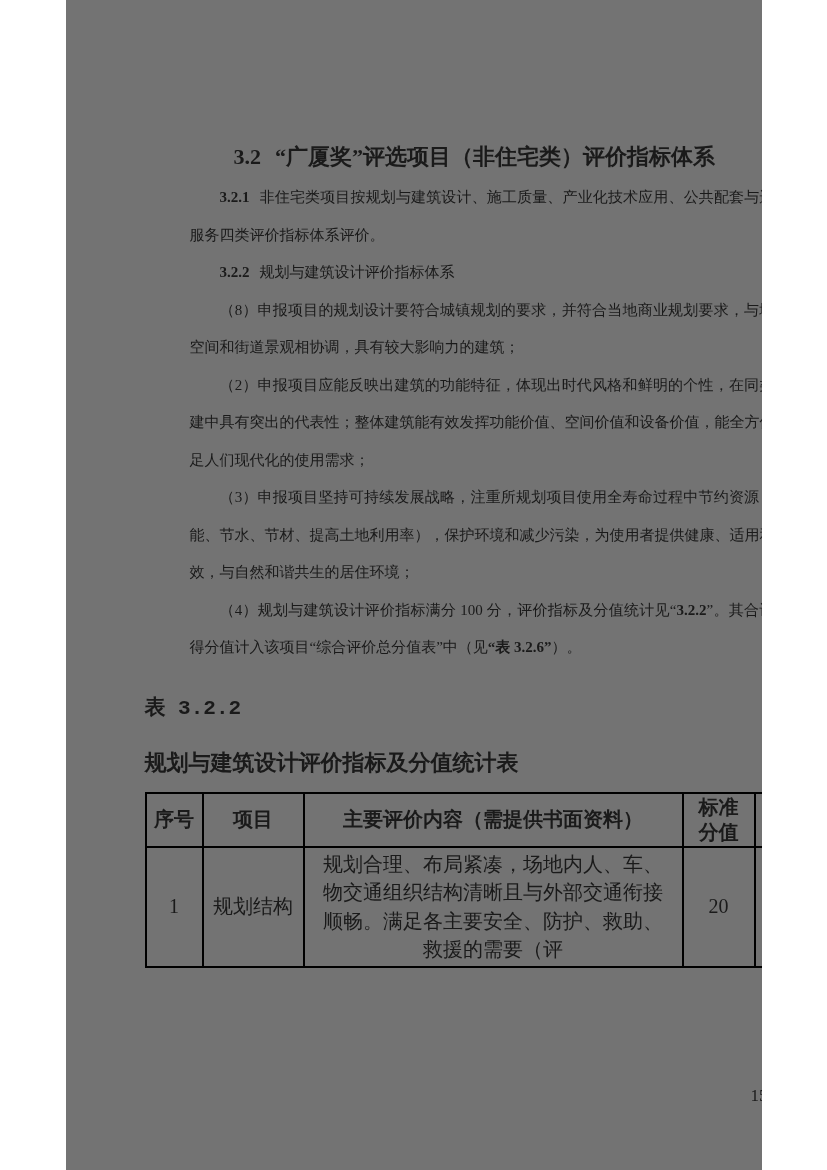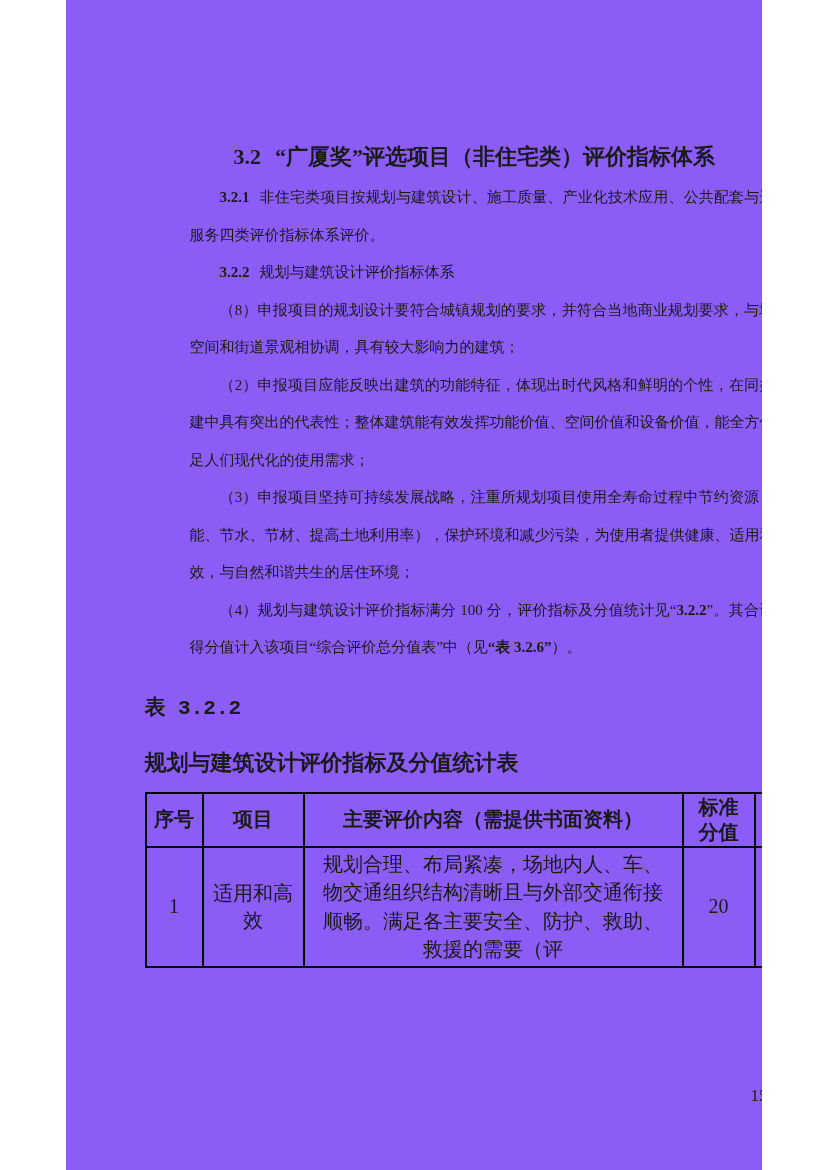--- a/index.html
+++ b/index.html
@@ -6,21 +6,21 @@
   html, body { background: #ffffff; }
   body {
     font-family: "Liberation Serif", "DejaVu Serif", serif;
     color: #1a1a1a;
   }
   .page {
     position: relative;
     width: 696px;
     height: 1170px;
     margin: 0 auto;
-    background: #8b5cf6;
+    background: #737373;
     overflow: hidden;
   }
   .content {
     position: absolute;
     left: 124px;
     top: 137px;
     width: 600px;
   }
   .heading {
     font-size: 22px;
@@ -137,21 +137,21 @@
           <th>序号</th>
           <th>项目</th>
           <th>主要评价内容（需提供书面资料）</th>
           <th>标准分值</th>
           <th>实得分值</th>
         </tr>
       </thead>
       <tbody>
         <tr>
           <td>1</td>
-          <td>适用和高效</td>
+          <td>规划结构</td>
           <td class="cell-content">规划合理、布局紧凑，场地内人、车、物交通组织结构清晰且与外部交通衔接顺畅。满足各主要安全、防护、救助、救援的需要（评</td>
           <td>20</td>
           <td></td>
         </tr>
       </tbody>
     </table>
 
   </div>
 
   <div class="page-number">15</div>

